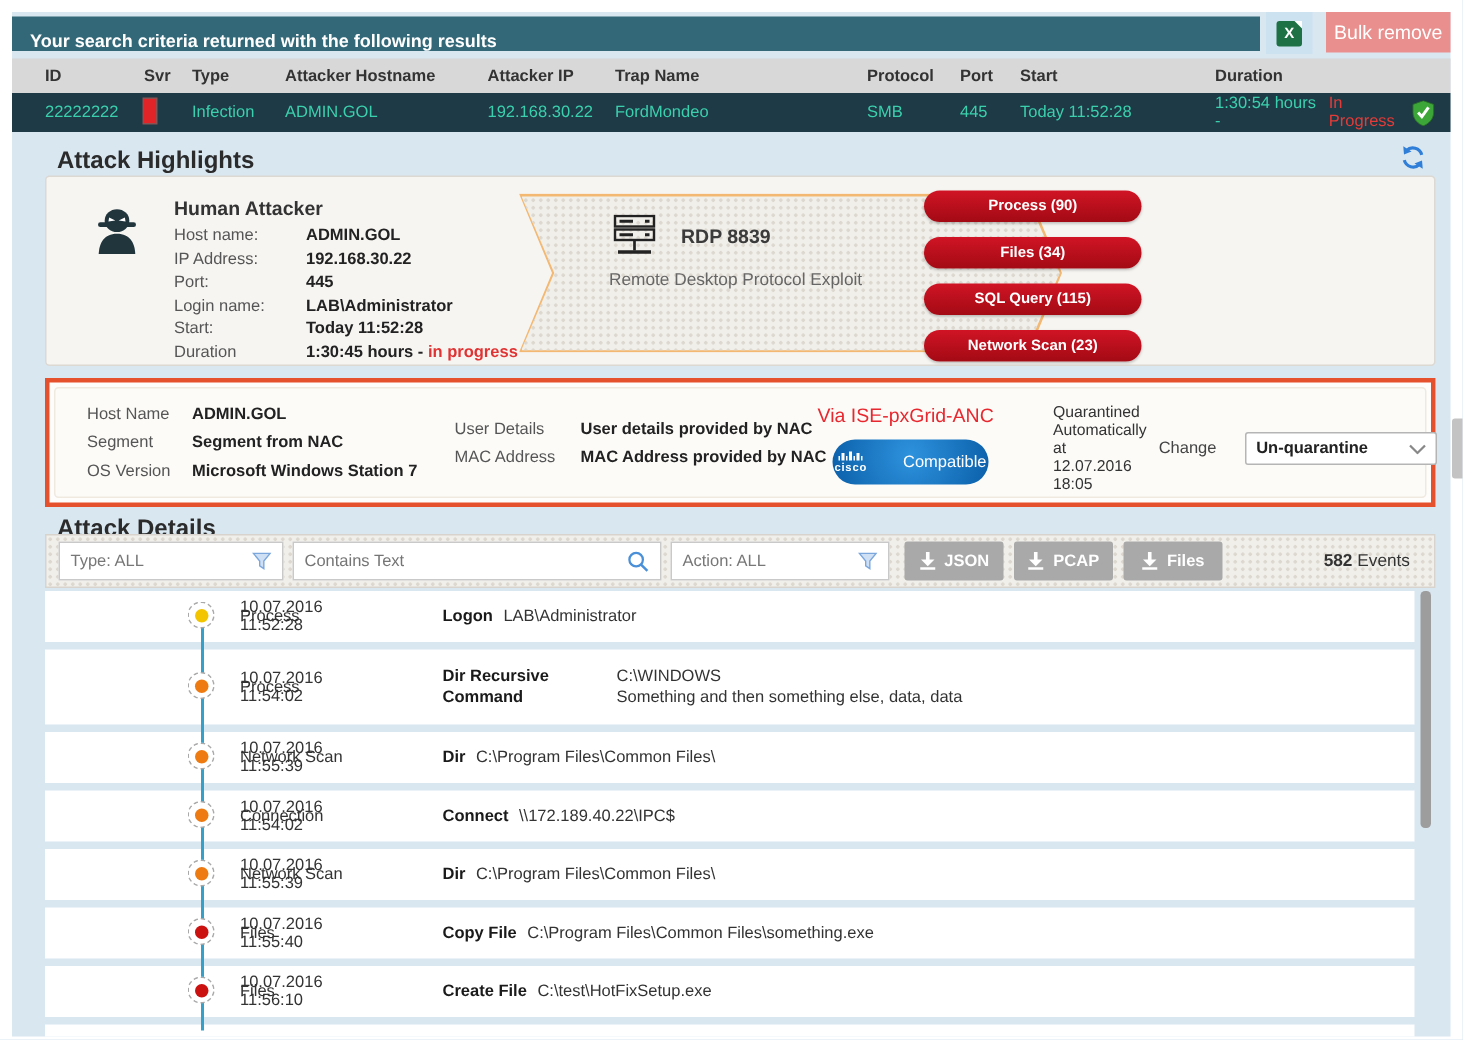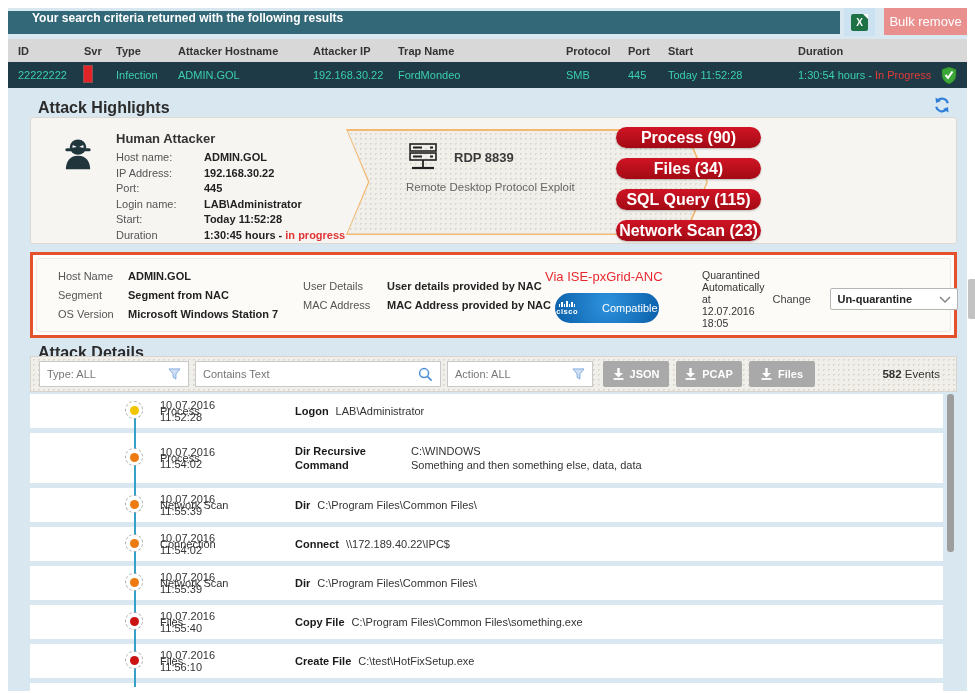--- a/index.html
+++ b/index.html
@@ -2,32 +2,32 @@
 <html><head>
 <meta charset="utf-8">
 <style>
   * { margin:0; padding:0; box-sizing:border-box; }
   html,body { width:975px; height:693px; }
   body { font-family:"Liberation Sans", sans-serif; background:#fff; position:relative; overflow:hidden; }
   .app { position:absolute; left:8px; top:8px; right:8px; bottom:2px; background:#d9e7f1; }
 
   
   .titlebar { position:absolute; left:0; top:3px; width:832px; height:23px; background:#336879;
-              color:#fff; font-size:12px; font-weight:bold; display:flex; align-items:flex-start; padding-left:24px; }
+              color:#fff; font-size:12px; font-weight:bold; display:flex; align-items:flex-end; padding-left:12px; }
   .excel-btn { position:absolute; left:836px; top:0; width:31px; height:28px; background:#cde2f1; border:none;
                display:flex; align-items:center; justify-content:center; cursor:pointer; }
   .excel-glyph { width:17px; height:17px; background:#1e7145; border-radius:2px; color:#fff; font-size:10px;
                  font-weight:bold; display:flex; align-items:center; justify-content:center; position:relative; }
   .excel-glyph:after { content:""; position:absolute; right:0; top:0; border-top:5px solid #fff; border-left:5px solid transparent; }
   .bulk-remove { position:absolute; left:876px; top:0; right:0; height:27px; background:#e9908f; border:none;
                  color:#fff; font-size:13px; cursor:pointer; }
 
   
   .rgrid { display:grid; grid-template-columns:66px 32px 62px 135px 85px 168px 62px 40px 130px 1fr;
-           align-items:center; padding-left:10px; }
+           align-items:center; padding-left:22px; }
   .thead { position:absolute; left:0; right:0; top:31px; height:23px; background:#d8d8d8;
            font-size:11px; font-weight:bold; color:#333; }
   .trow  { position:absolute; left:0; right:0; top:54px; height:26px; background:#1d3a46;
            font-size:11px; color:#3bd0ad; cursor:pointer; }
   .sev-bar { width:8px; height:16px; background:#e02428; box-shadow:0 0 0 1px #8a5252; }
   .dur-cell { display:flex; align-items:center; }
   .dur-status { color:#e43b38; margin-left:3px; }
   .shield { width:16px; height:17px; margin-left:auto; margin-right:10px; }
 
   
@@ -49,21 +49,21 @@
   .chev { position:absolute; inset:0; background:#f3b871;
           clip-path:polygon(0 0,calc(100% - 22px) 0,100% 50%,calc(100% - 22px) 100%,0 100%,22px 50%); }
   .chev.inner { inset:1.5px; background:#f1efea;
           background-image:radial-gradient(circle,#dcd8d0 1px,transparent 1px); background-size:5px 5px; }
   .banner-content { position:absolute; left:60px; top:14px; }
   .rdp-row { display:flex; align-items:center; gap:14px; }
   .rdp-name { font-size:13px; font-weight:bold; color:#3b3b3b; }
   .rdp-desc { font-size:11.5px; color:#666; margin-top:10px; }
 
   .pills { position:absolute; left:585px; top:9px; width:145px; display:flex; flex-direction:column; gap:10px; }
-  .pill { height:21px; border-radius:11px; border:none; cursor:pointer; color:#fff; font-size:16px; font-weight:bold;
+  .pill { height:21px; border-radius:11px; border:none; cursor:pointer; color:#fff; font-size:10px; font-weight:bold;
           background:linear-gradient(#d01425,#a30a14); box-shadow:0 1px 2px rgba(0,0,0,.25); font-family:inherit; }
 
   
   .nac { position:absolute; left:22px; right:10px; top:244px; height:86px; background:#fefdfb;
          border:3px solid #e5502d; }
   .nac-inner { position:absolute; inset:3px; border:1px solid #efe9df; border-radius:3px; background:#fcfbf8;
                display:flex; font-size:11px; }
   .nfields { display:flex; flex-direction:column; justify-content:center; gap:7px; }
   .nfield { display:grid; }
   .nfield .lb { color:#555; }

